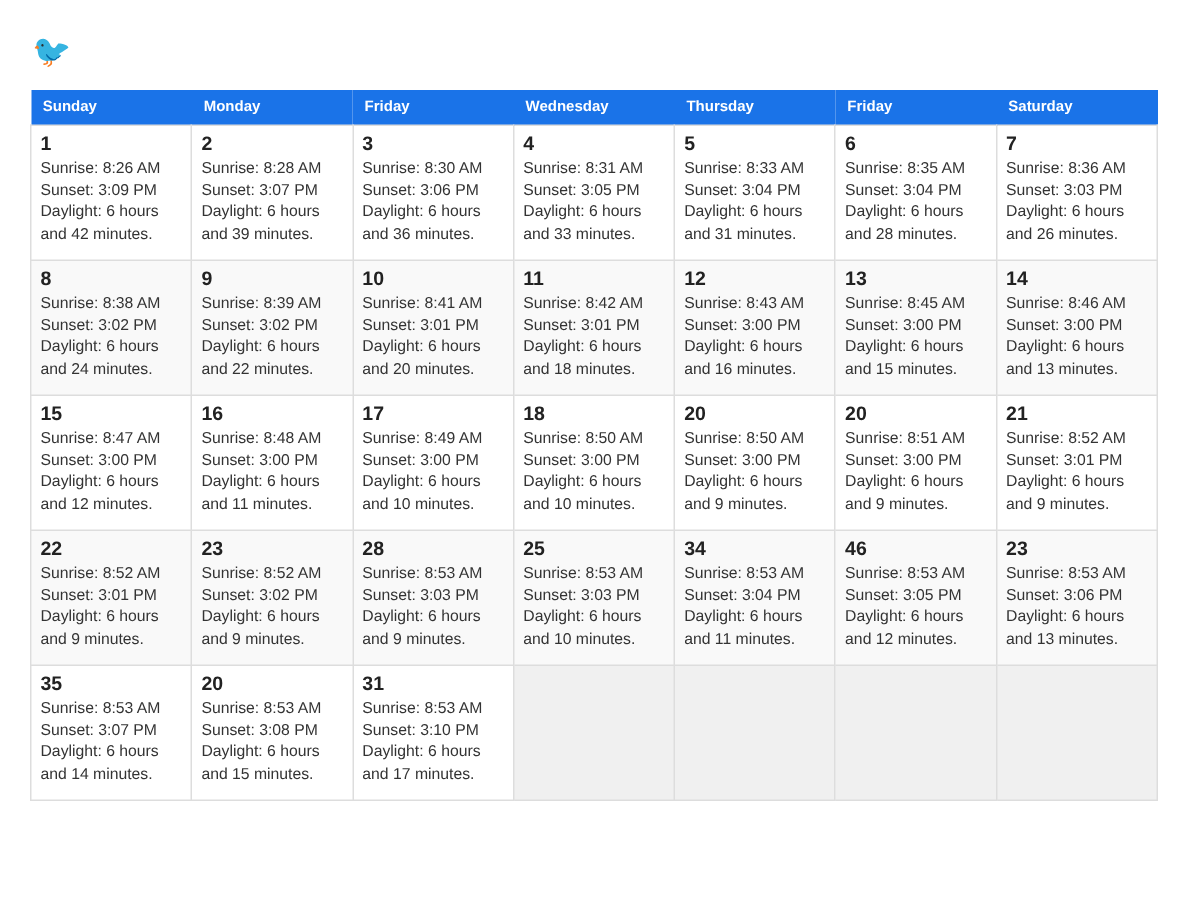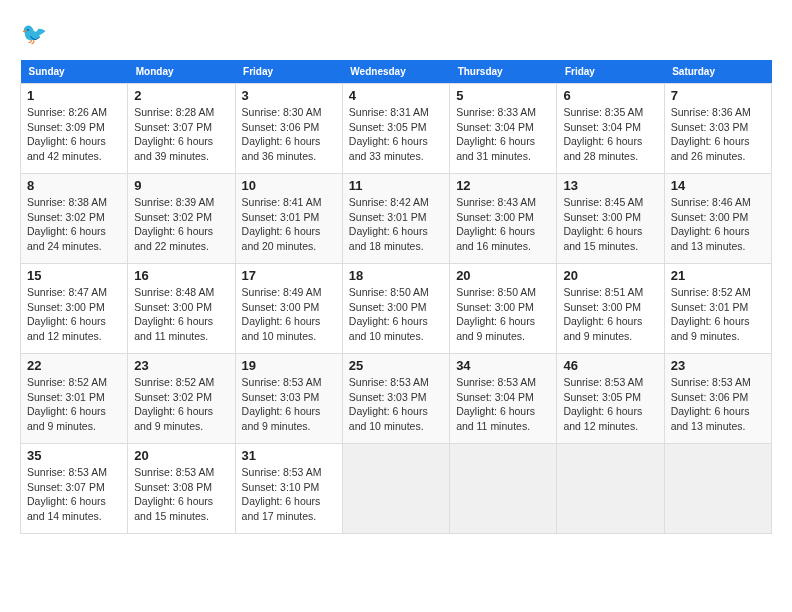--- a/index.html
+++ b/index.html
@@ -215,21 +215,21 @@
       <tr class="week-row">
         <td>
           <span class="day-num">22</span>
           <div class="day-info">Sunrise: 8:52 AM<br>Sunset: 3:01 PM<br>Daylight: 6 hours and 9 minutes.</div>
         </td>
         <td>
           <span class="day-num">23</span>
           <div class="day-info">Sunrise: 8:52 AM<br>Sunset: 3:02 PM<br>Daylight: 6 hours and 9 minutes.</div>
         </td>
         <td>
-          <span class="day-num">19</span>
+          <span class="day-num">28</span>
           <div class="day-info">Sunrise: 8:53 AM<br>Sunset: 3:03 PM<br>Daylight: 6 hours and 9 minutes.</div>
         </td>
         <td>
           <span class="day-num">25</span>
           <div class="day-info">Sunrise: 8:53 AM<br>Sunset: 3:03 PM<br>Daylight: 6 hours and 10 minutes.</div>
         </td>
         <td>
           <span class="day-num">34</span>
           <div class="day-info">Sunrise: 8:53 AM<br>Sunset: 3:04 PM<br>Daylight: 6 hours and 11 minutes.</div>
         </td>

